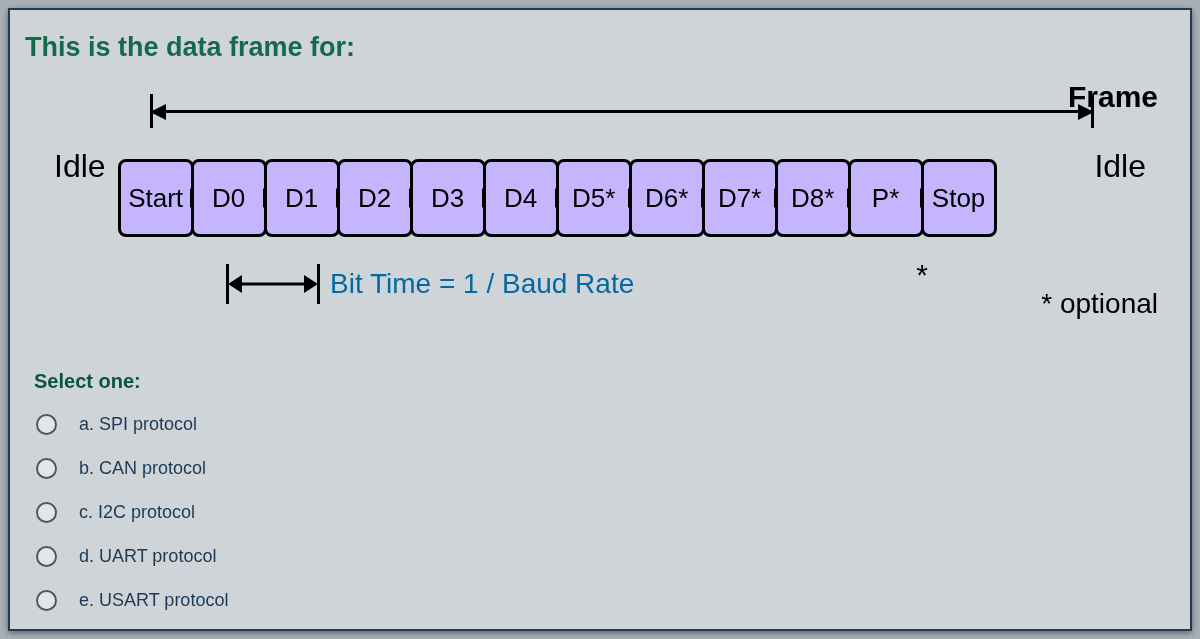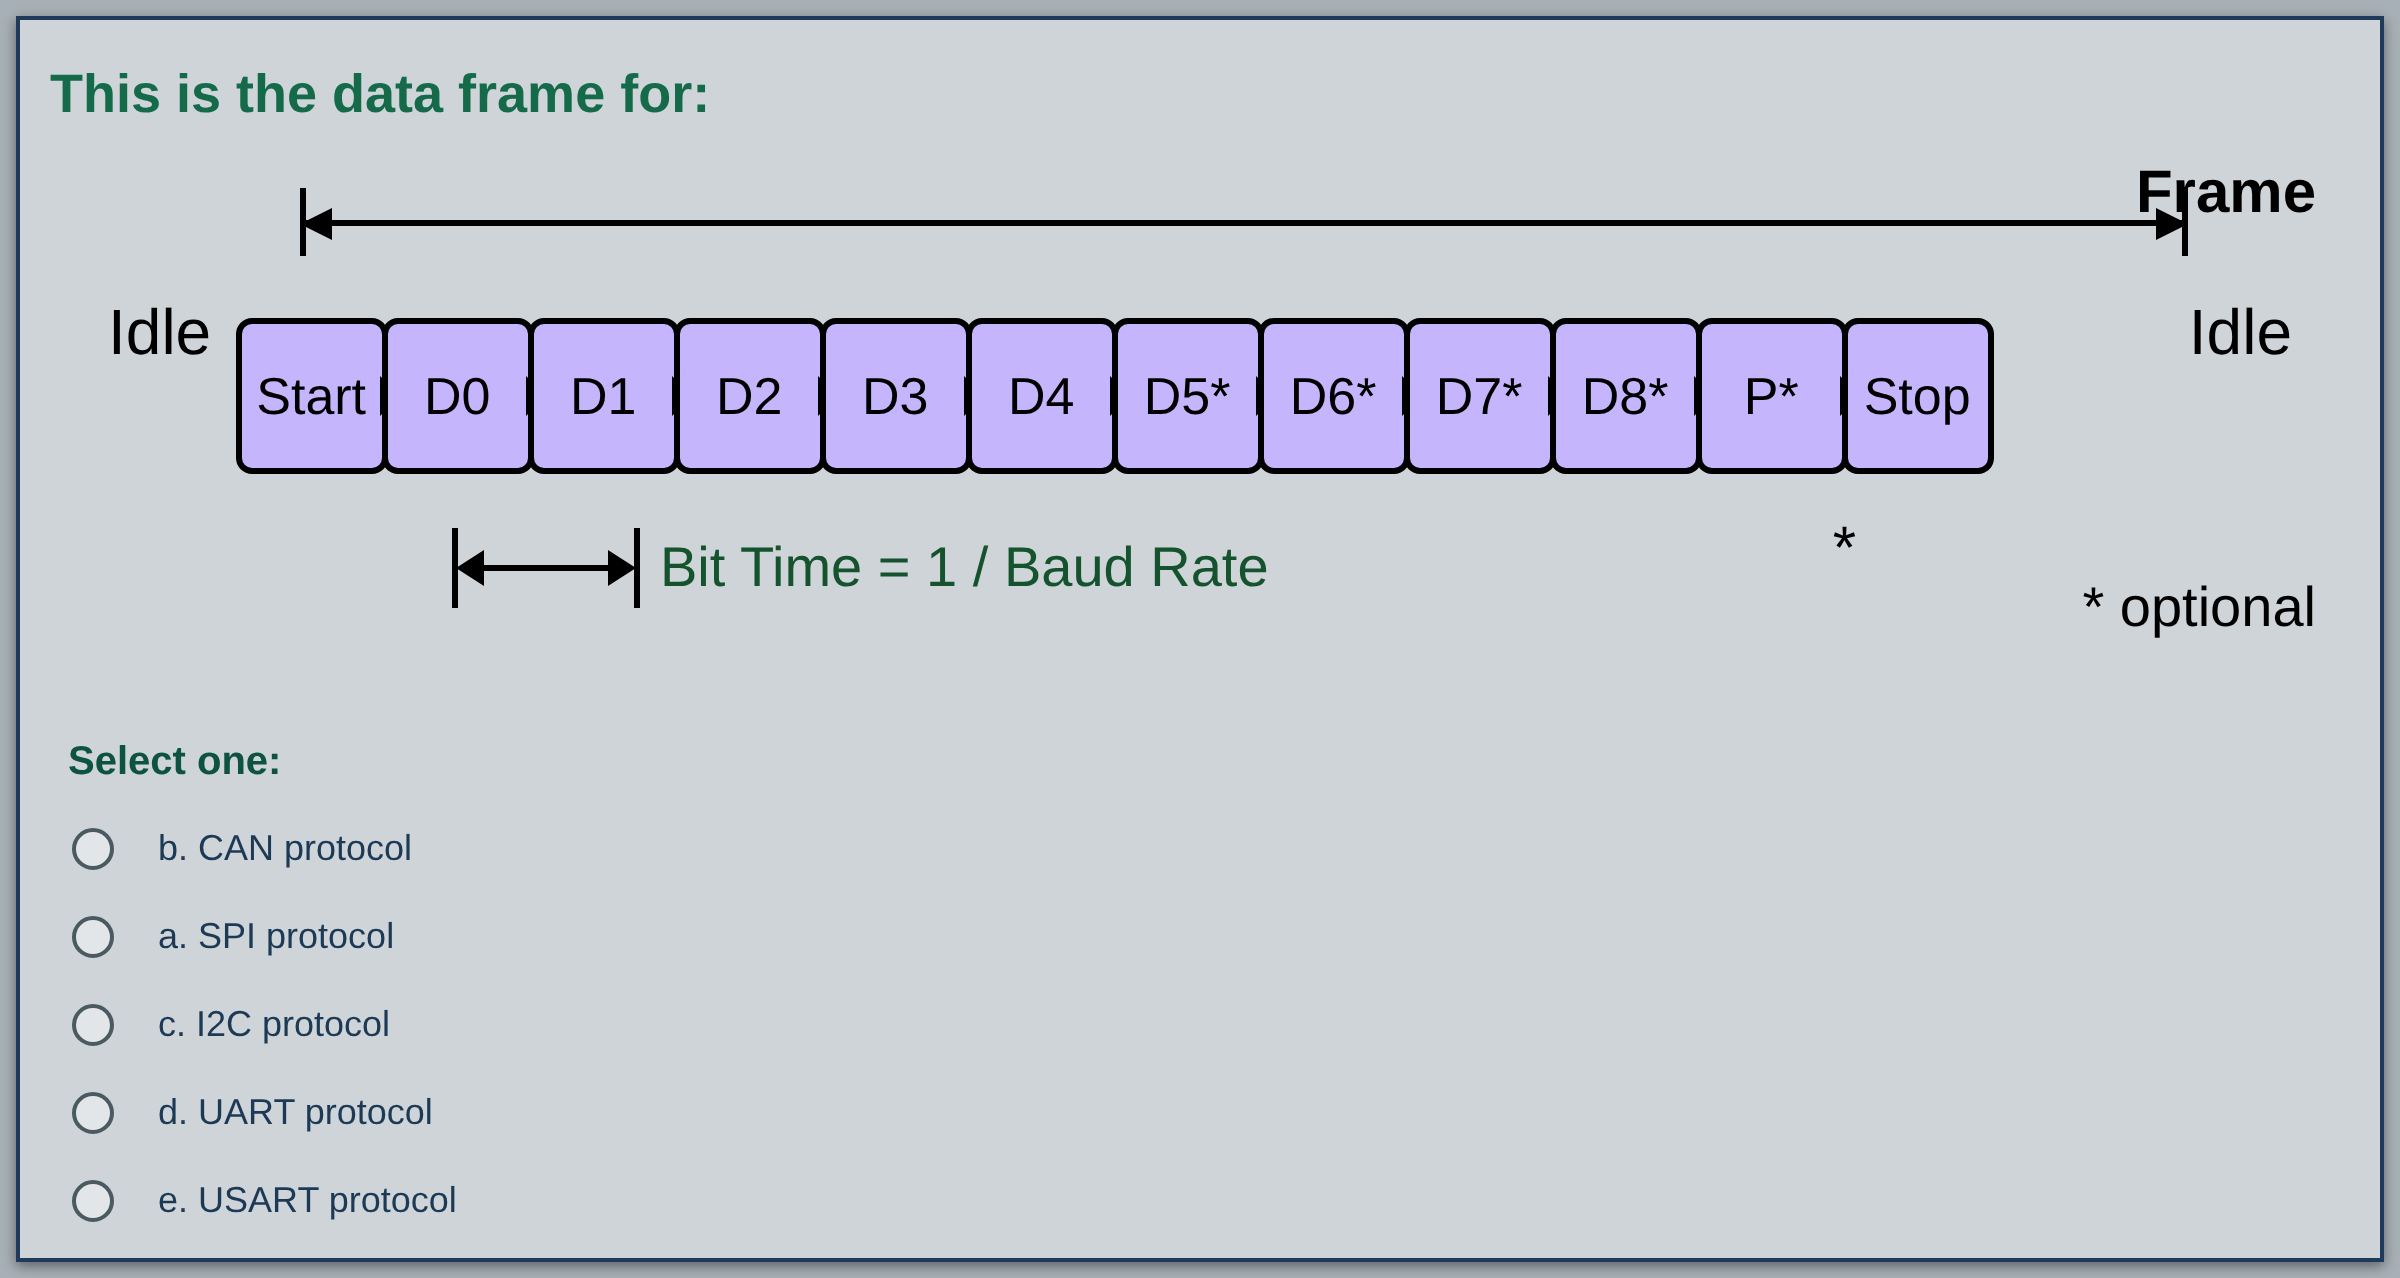--- a/index.html
+++ b/index.html
@@ -36,21 +36,21 @@
   .cell:not(:first-child){margin-left:-3px;}
   .cell.round{border-radius:8px;}
   .cell::before,.cell::after{content:"";position:absolute;left:calc(100% - 1px);
         top:50%;width:0;height:0;}
   .cell::before{transform:translateY(-50%);
         border-top:10px solid transparent;border-bottom:10px solid transparent;
         border-left:10px solid #000;}
   .cell:last-child::before{display:none;}
   .star{font-size:30px;position:absolute;top:110px;right:230px;}
   .bittime{position:absolute;top:198px;left:186px;display:flex;
-           align-items:center;font-size:28px;color:#14532d;text-align:right;}
+           align-items:center;font-size:28px;color:#0369a1;text-align:right;}
   .bittime .miniarrow{display:inline-flex;align-items:center;width:90px;
                       height:28px;position:relative;margin-right:12px;}
   .miniarrow .l,.miniarrow .r{position:absolute;width:0;height:0;
         border-top:9px solid transparent;border-bottom:9px solid transparent;}
   .miniarrow .l{left:0;border-right:14px solid #000;}
   .miniarrow .r{right:0;border-left:14px solid #000;}
   .miniarrow .mid{position:absolute;left:12px;right:12px;top:50%;height:3px;
                   background:#000;transform:translateY(-50%);}
   .miniarrow .tk{position:absolute;top:-6px;width:3px;height:40px;
                  background:#000;}
@@ -117,25 +117,25 @@
     </div>
 
     <div class="optional">* optional</div>
   </div>
 
   <div class="select-one">Select one:</div>
 
   <div class="options">
     <div class="opt">
       <span class="radio"></span>
-      <span class="opt-label">b. CAN protocol</span>
+      <span class="opt-label">a. SPI protocol</span>
     </div>
     <div class="opt">
       <span class="radio"></span>
-      <span class="opt-label">a. SPI protocol</span>
+      <span class="opt-label">b. CAN protocol</span>
     </div>
     <div class="opt">
       <span class="radio"></span>
       <span class="opt-label">c. I2C protocol</span>
     </div>
     <div class="opt">
       <span class="radio"></span>
       <span class="opt-label">d. UART protocol</span>
     </div>
     <div class="opt">

